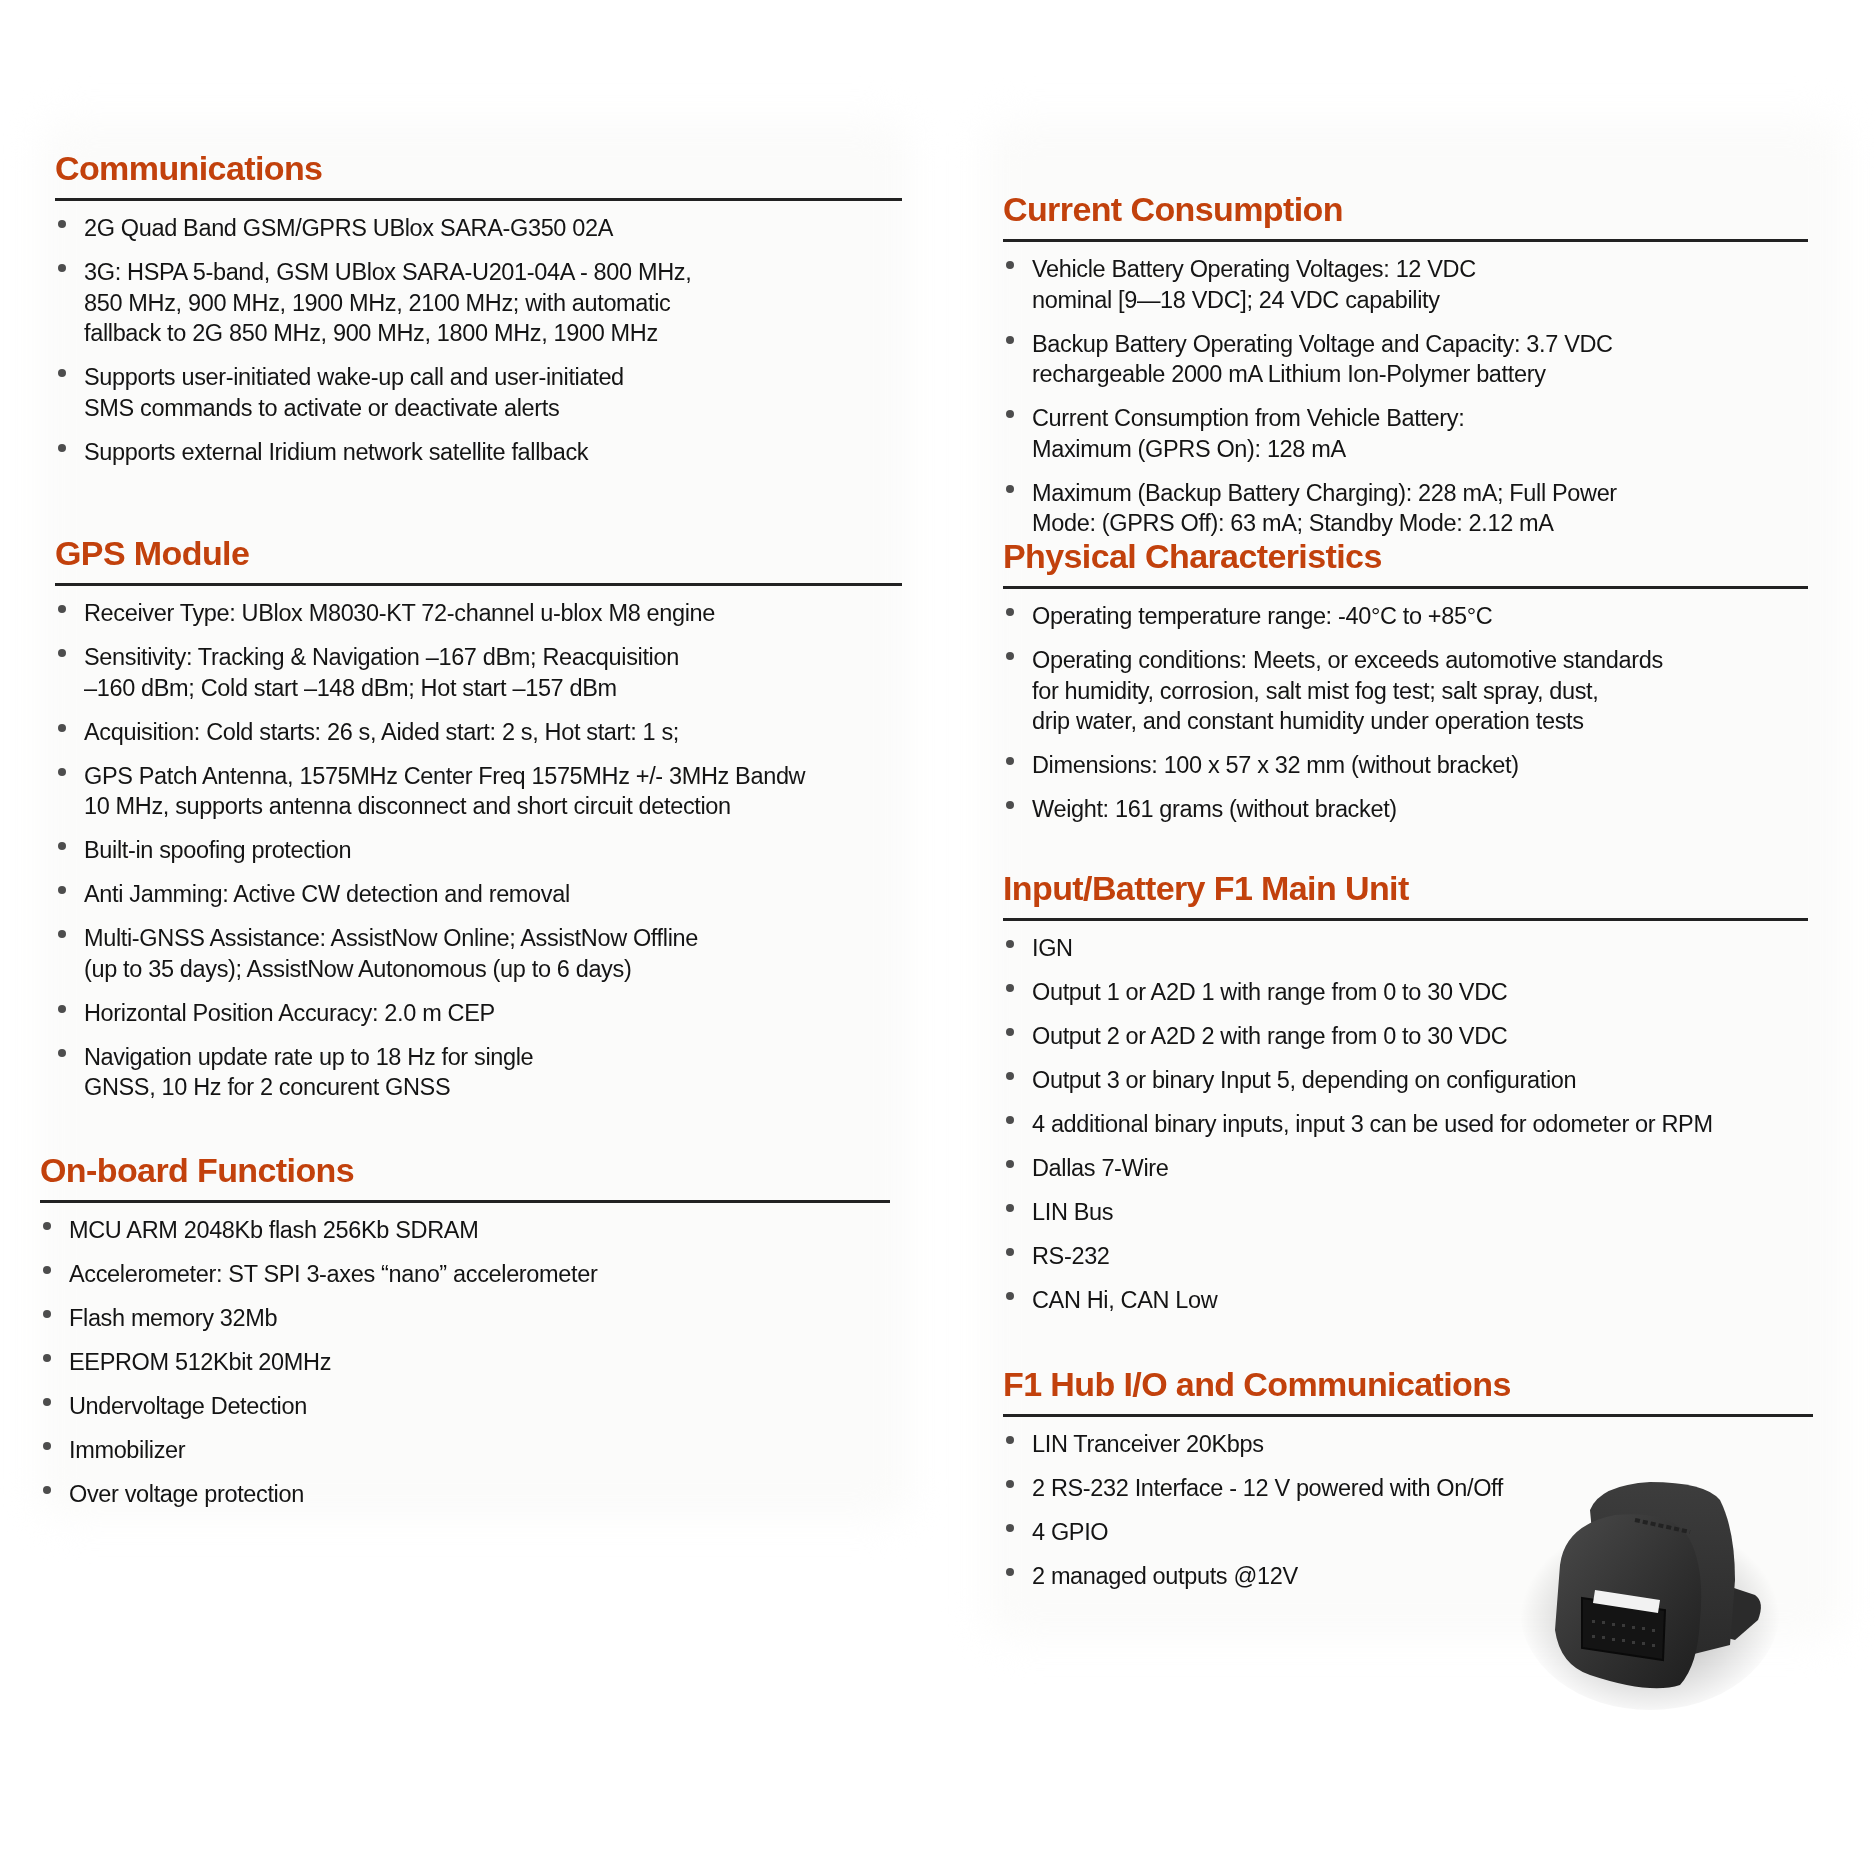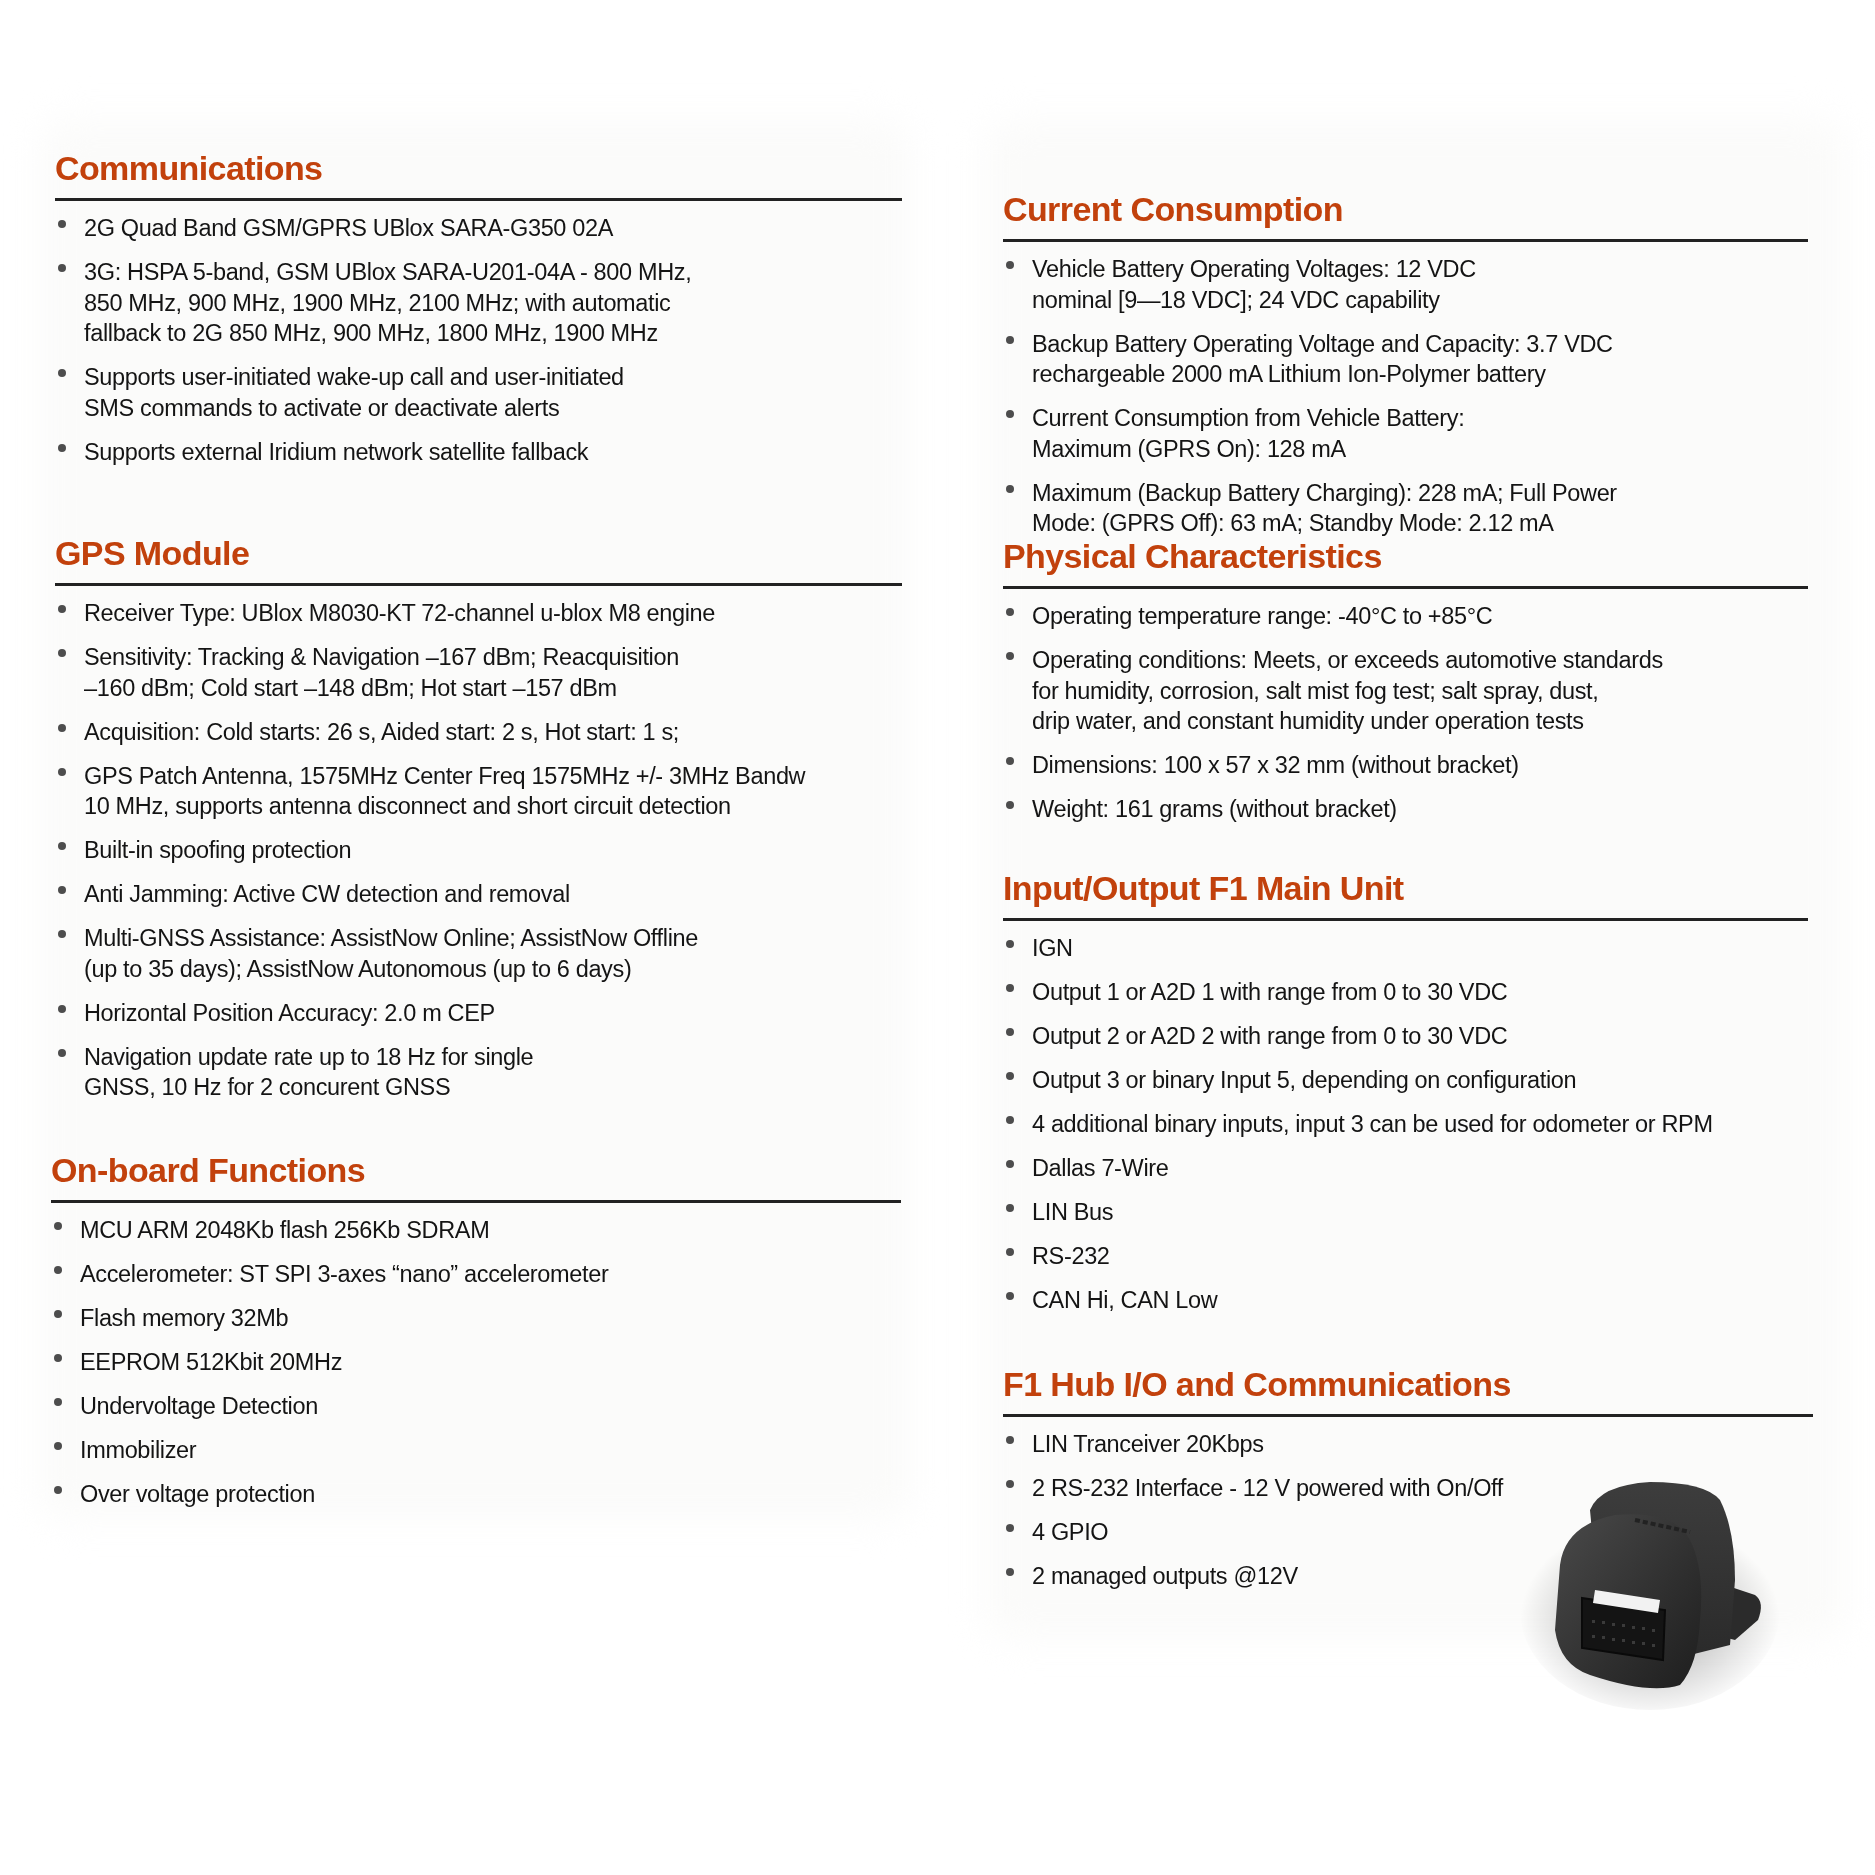--- a/index.html
+++ b/index.html
@@ -30,21 +30,21 @@
     letter-spacing: -0.35px;
   }
   ul.items li .bullet {
     position: absolute; left: 3px; top: 7px;
     width: 8px; height: 8px; border-radius: 50%; background: #4d4d4d;
   }
   ul.items li .txt { display: block; white-space: pre-line; }
 
   #sec-comm   { left: 55px;   top: 146px; width: 847px; }
   #sec-gps    { left: 55px;   top: 531px; width: 847px; }
-  #sec-onb    { left: 51px;   top: 1148px; width: 850px; }
+  #sec-onb    { left: 40px;   top: 1148px; width: 850px; }
   #sec-cur    { left: 1003px; top: 140px; width: 805px; margin-top: 47px; }
   #sec-phys   { left: 1003px; top: 534px; width: 805px; }
   #sec-io     { left: 1003px; top: 866px; width: 805px; }
   #sec-hub    { left: 1003px; top: 1362px; width: 810px; }
 
   .device {
     position: absolute; left: 1520px; top: 1470px; width: 260px; height: 240px;
   }
 </style>
 </head>
@@ -207,21 +207,21 @@
         <span class="txt">Dimensions: 100 x  57 x 32 mm (without bracket)</span>
       </li>
       <li>
         <span class="bullet"></span>
         <span class="txt">Weight: 161 grams (without bracket)</span>
       </li>
     </ul>
 </section>
 
 <section class="section" id="sec-io">
-  <h2>Input/Output F1 Main Unit</h2>
+  <h2>Input/Battery F1 Main Unit</h2>
   <div class="rule"></div>
   <ul class="items">
       <li>
         <span class="bullet"></span>
         <span class="txt">IGN</span>
       </li>
       <li>
         <span class="bullet"></span>
         <span class="txt">Output 1 or A2D 1 with range from 0 to 30 VDC</span>
       </li>

